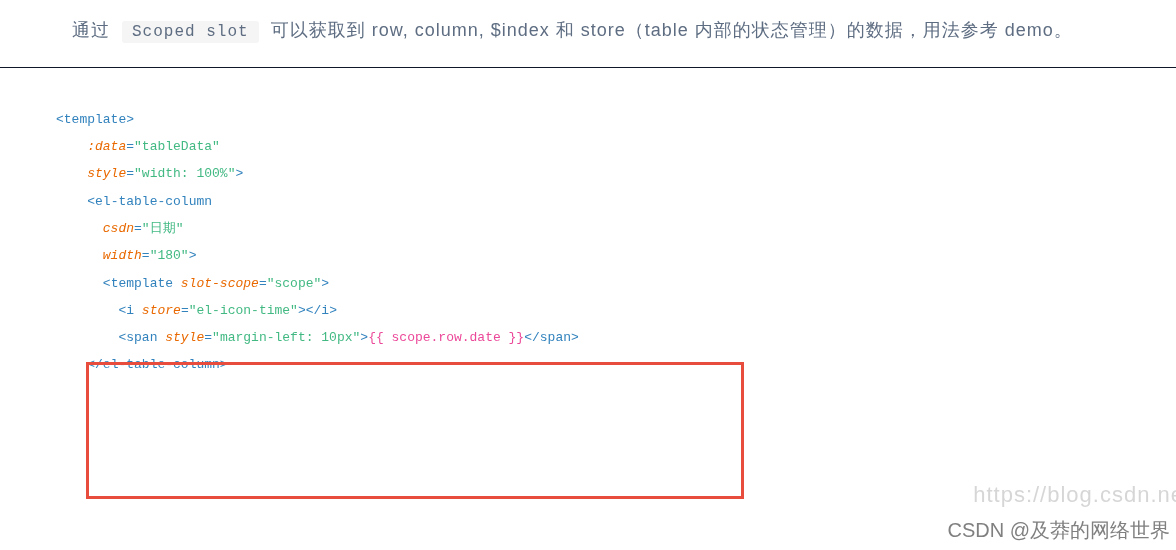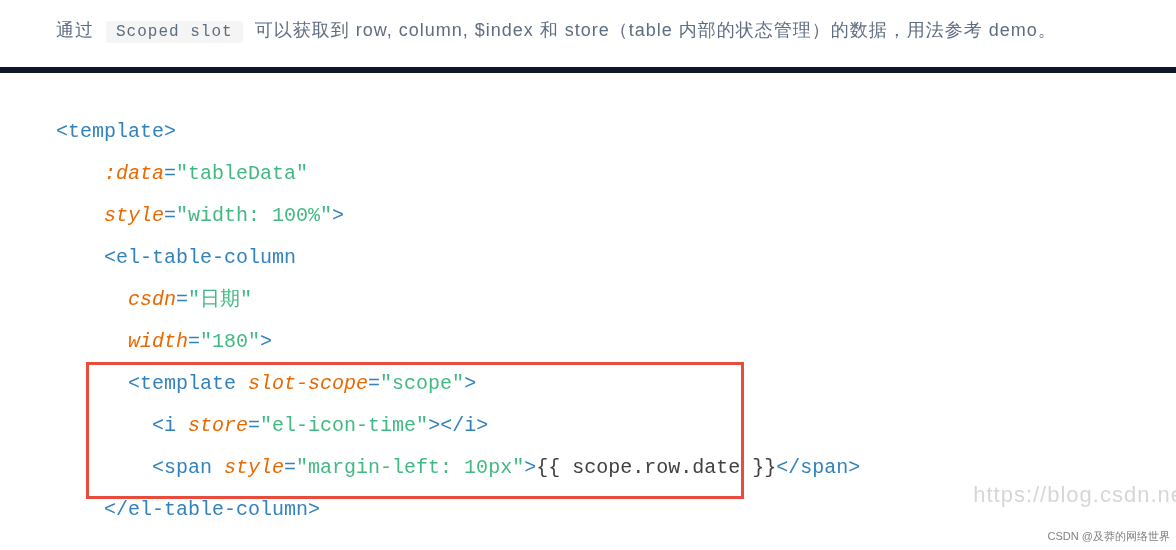--- a/index.html
+++ b/index.html
@@ -9,22 +9,22 @@
     }
     body {
       font-family: -apple-system, BlinkMacSystemFont, "Segoe UI", "PingFang SC", "Microsoft YaHei", sans-serif;
       background: #ffffff;
       width: 1176px;
       height: 550px;
       position: relative;
       overflow: hidden;
     }
     .description-box {
-      padding: 14px 56px 20px 56px;
-      border-bottom: 6px solid #0f172a;
+      padding: 14px 56px 20px 72px;
+      border-bottom: 1px solid #0f172a;
       margin-bottom: 18px;
     }
     .description-text {
       color: #5e6d82;
       font-size: 18px;
       line-height: 1.8;
       letter-spacing: 1px;
     }
     .inline-code {
       background: #f5f5f5;
@@ -34,30 +34,30 @@
       font-size: 16px;
       color: #5e6d82;
       margin: 0 6px;
     }
     .code-area {
       padding-left: 56px;
       padding-top: 20px;
     }
     .code-line {
       font-family: Consolas, "Courier New", monospace;
-      font-size: 20px;
+      font-size: 13px;
       line-height: 2.1;
       white-space: pre;
       color: #333;
     }
     .tag { color: #3182bd; }
     .attr-name { color: #e96900; font-style: italic; }
     .attr-val { color: #42b983; }
     .punct { color: #3182bd; }
-    .plain { color: #404040; }
+    .plain { color: #ec4899; }
     .highlight-box {
       border: 3px solid #e74c3c;
       position: absolute;
       left: 86px;
       top: 362px;
       width: 658px;
       height: 137px;
       pointer-events: none;
     }
     .watermark-url {
@@ -66,21 +66,21 @@
       top: 482px;
       font-family: Arial, sans-serif;
       font-size: 22px;
       color: rgba(180, 180, 180, 0.55);
       letter-spacing: 1px;
     }
     .watermark-author {
       position: absolute;
       right: 6px;
       bottom: 6px;
-      font-size: 11px;
+      font-size: 20px;
       color: #808080;
     }
   </style>
 </head>
 <body>
 
 <div class="description-box">
   <p class="description-text">
     <span>通过</span>
     <code class="inline-code">Scoped slot</code>

